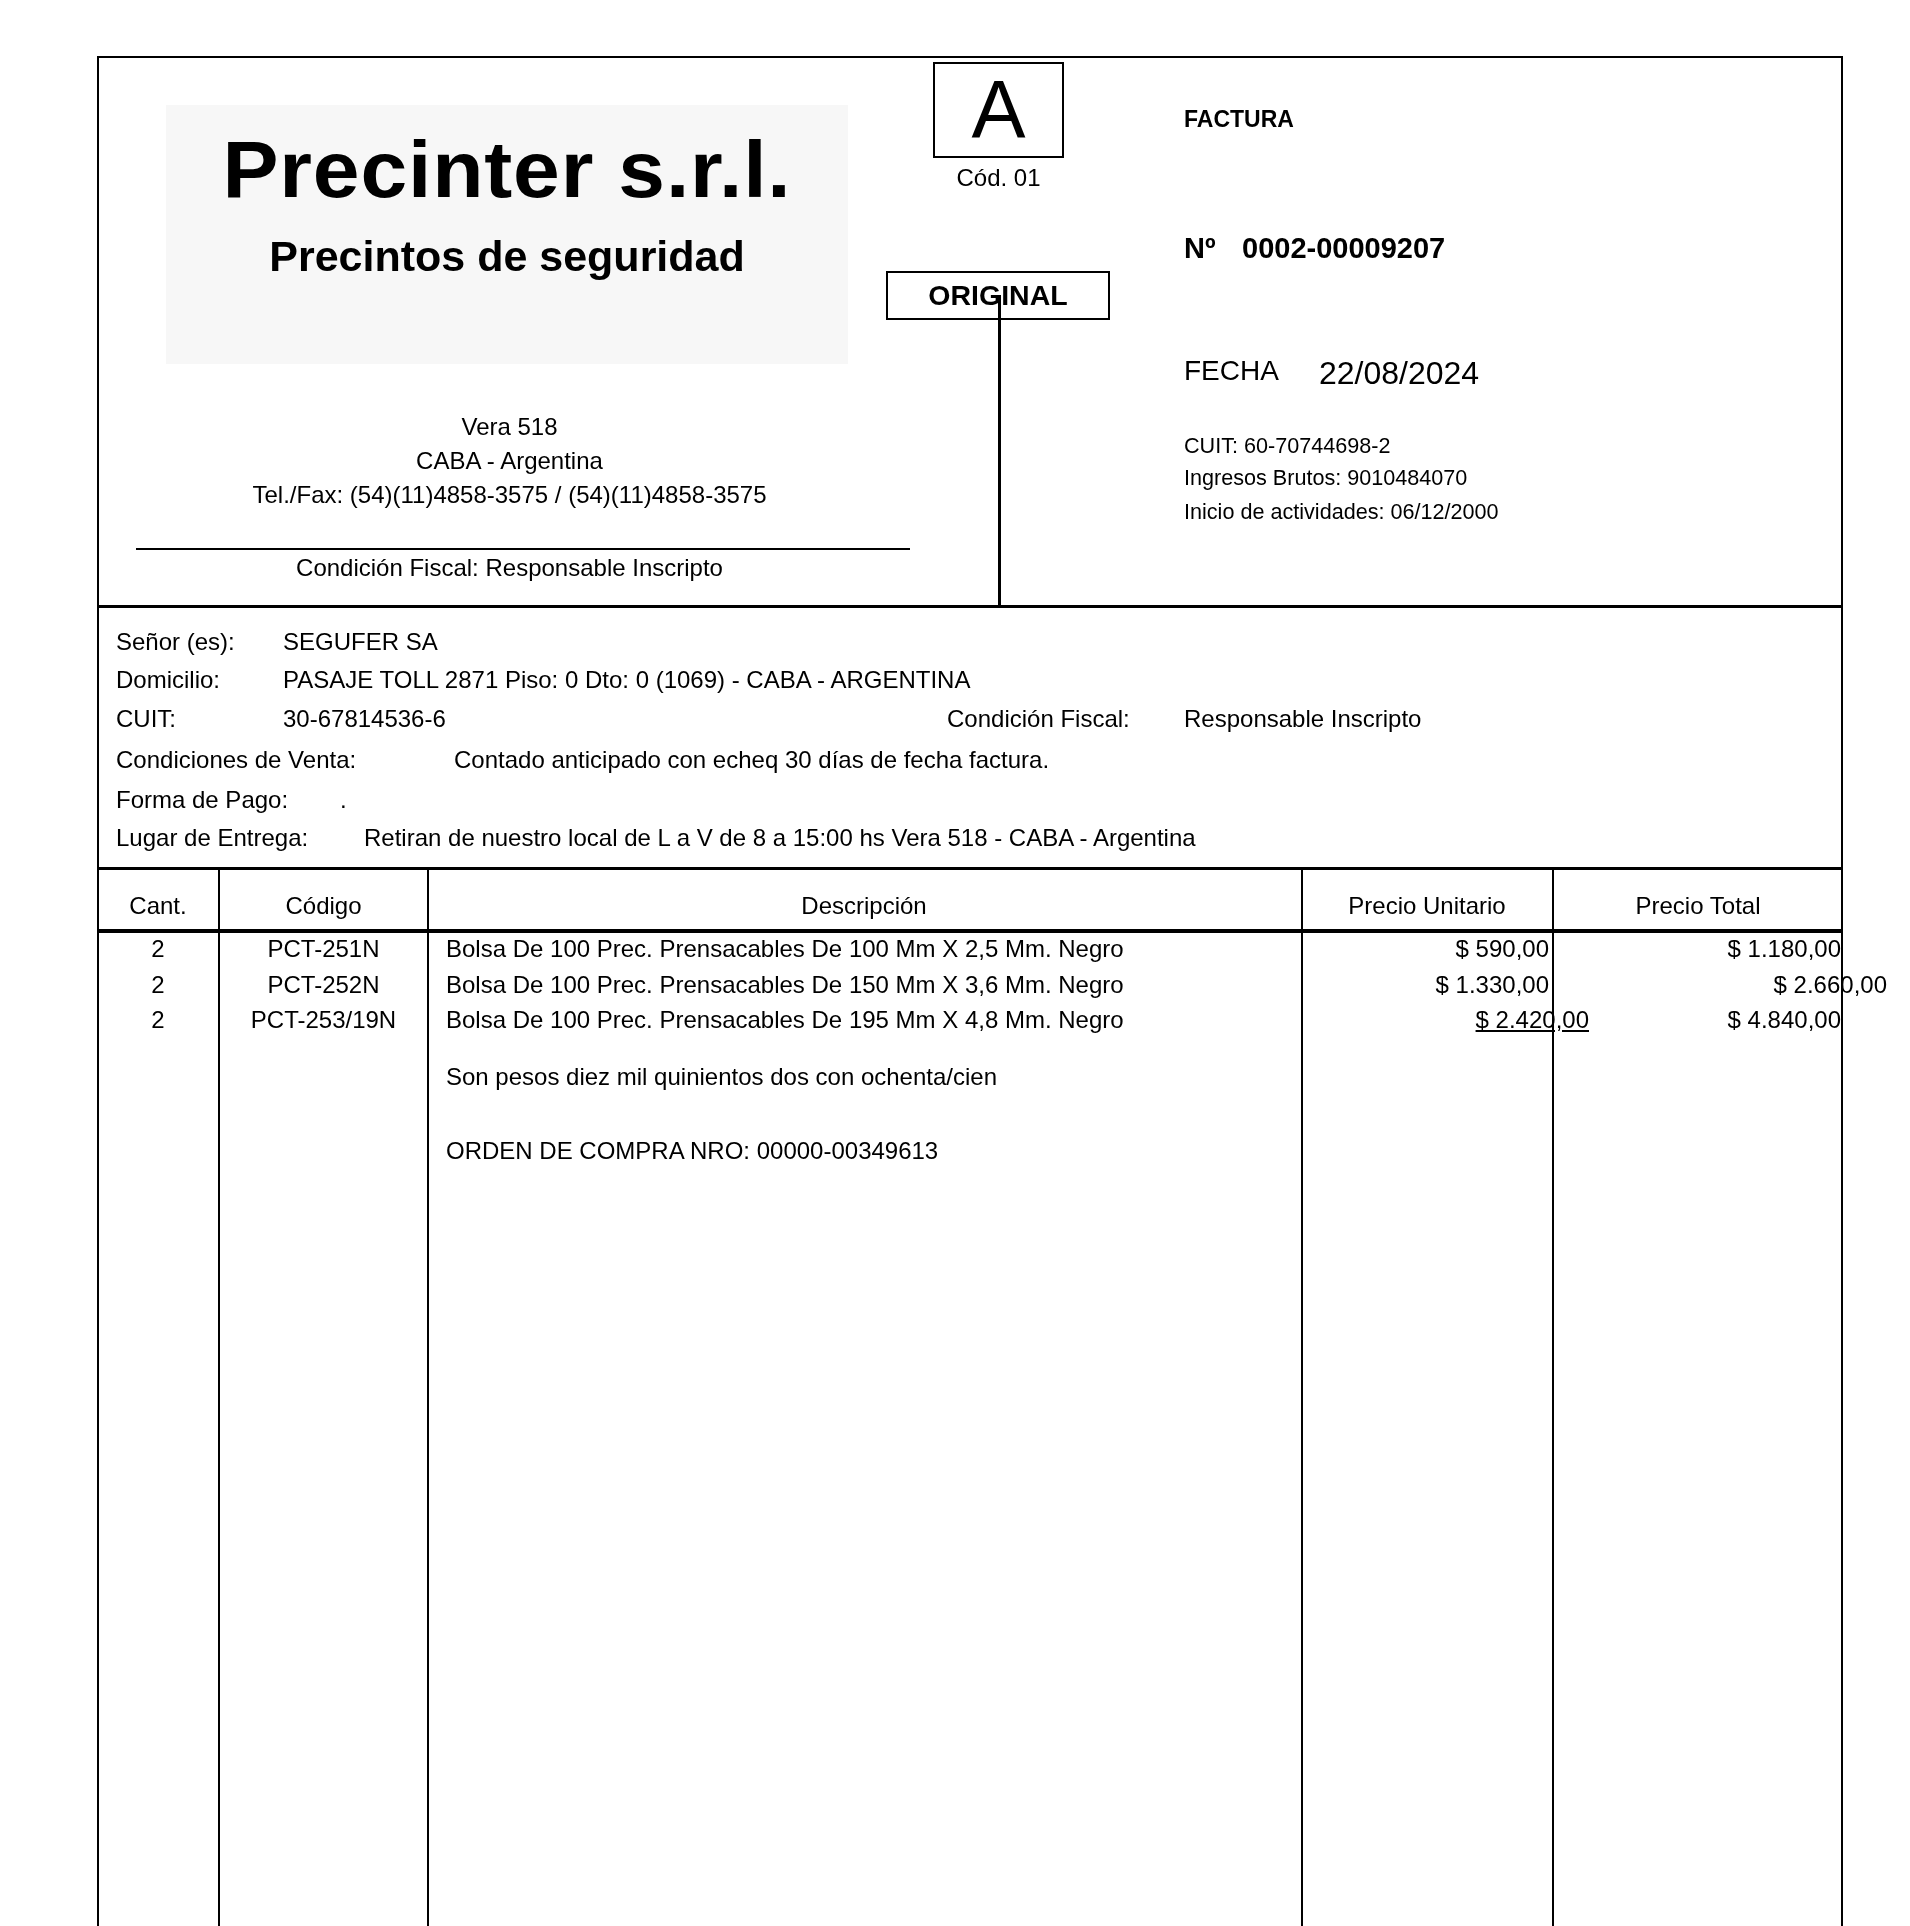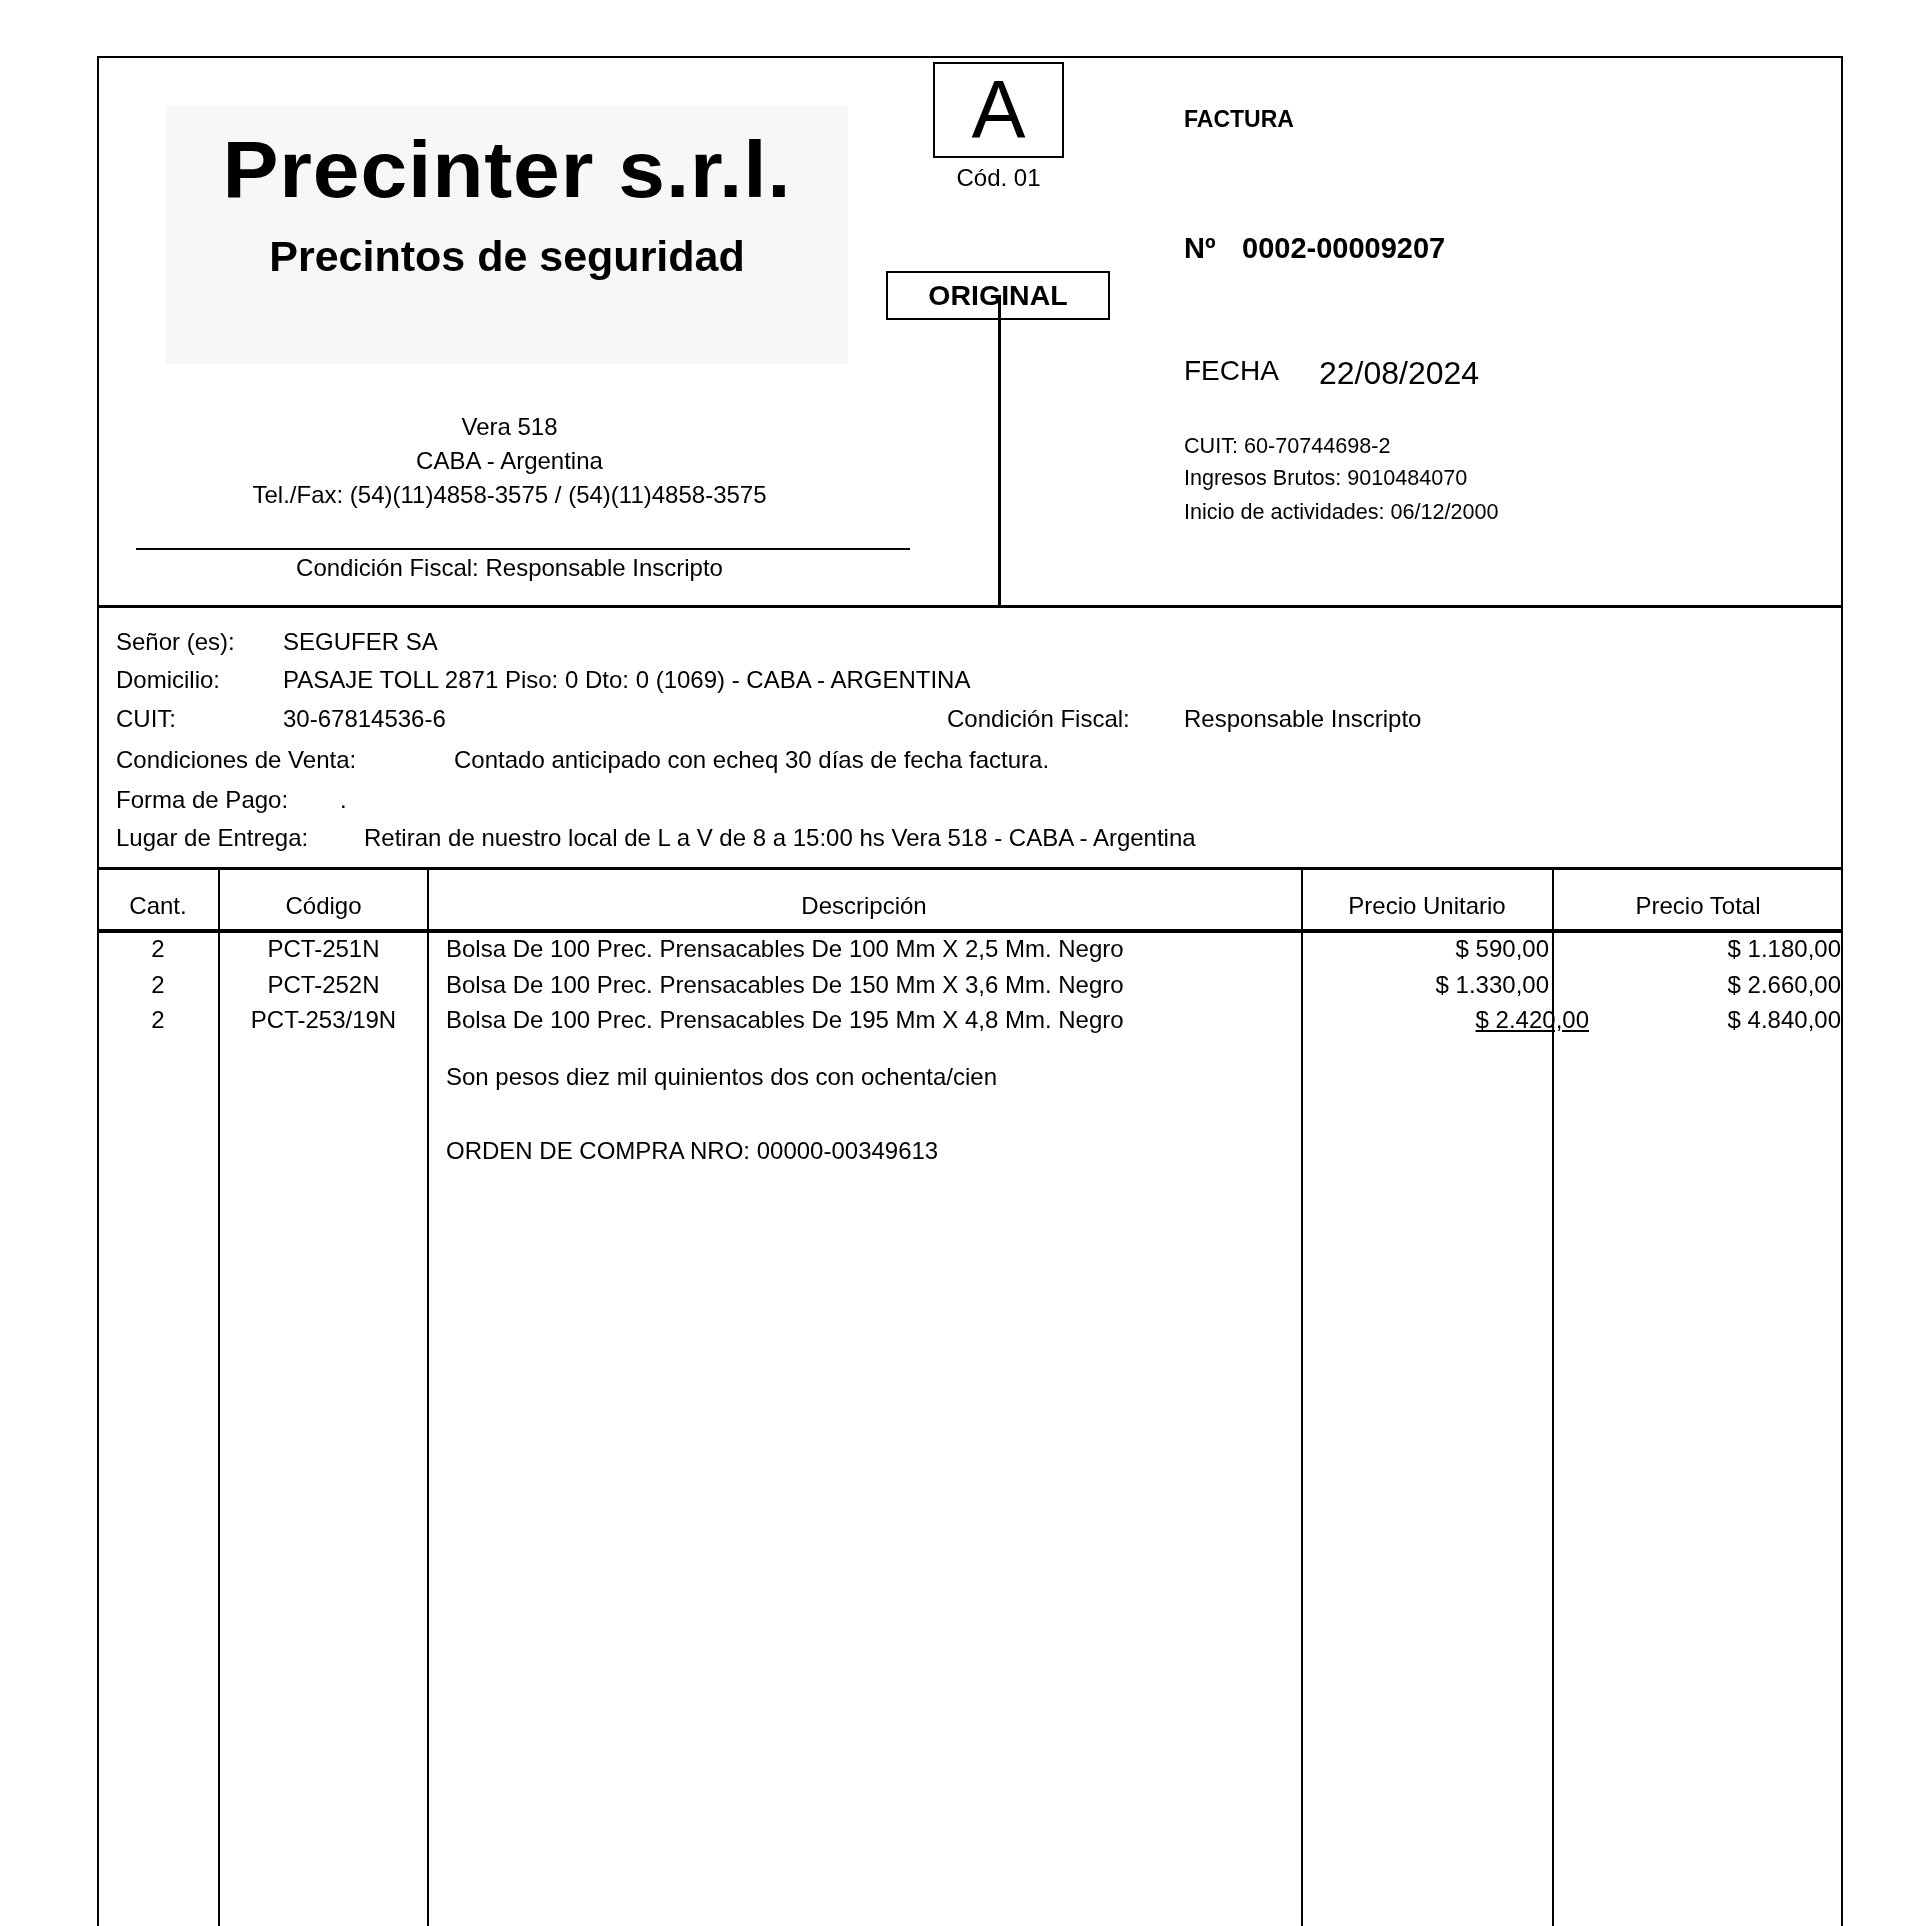--- a/index.html
+++ b/index.html
@@ -85,21 +85,21 @@
   <div class="txt" style="left:446px; top:937px;">Bolsa De 100 Prec. Prensacables De 100 Mm X 2,5 Mm. Negro</div>
   <div class="txt right" style="left:1302px; width:247px; top:937px;">$ 590,00</div>
   <div class="txt right" style="left:1554px; width:287px; top:937px;">$ 1.180,00</div>
 </div>
 
 <div>
   <div class="txt center" style="left:98px; width:120px; top:973px;">2</div>
   <div class="txt center" style="left:220px; width:207px; top:973px;">PCT-252N</div>
   <div class="txt" style="left:446px; top:973px;">Bolsa De 100 Prec. Prensacables De 150 Mm X 3,6 Mm. Negro</div>
   <div class="txt right" style="left:1302px; width:247px; top:973px;">$ 1.330,00</div>
-  <div class="txt right" style="left:1554px; width:287px; top:973px;">$ 2.660,00</div>
+  <div class="txt right" style="left:1554px; width:287px; top:973px;padding-left:46px;">$ 2.660,00</div>
 </div>
 
 <div>
   <div class="txt center" style="left:98px; width:120px; top:1008px;">2</div>
   <div class="txt center" style="left:220px; width:207px; top:1008px;">PCT-253/19N</div>
   <div class="txt" style="left:446px; top:1008px;">Bolsa De 100 Prec. Prensacables De 195 Mm X 4,8 Mm. Negro</div>
   <div class="txt right" style="left:1342px; width:247px; top:1008px;text-decoration:underline;">$ 2.420,00</div>
   <div class="txt right" style="left:1554px; width:287px; top:1008px;">$ 4.840,00</div>
 </div>
 

